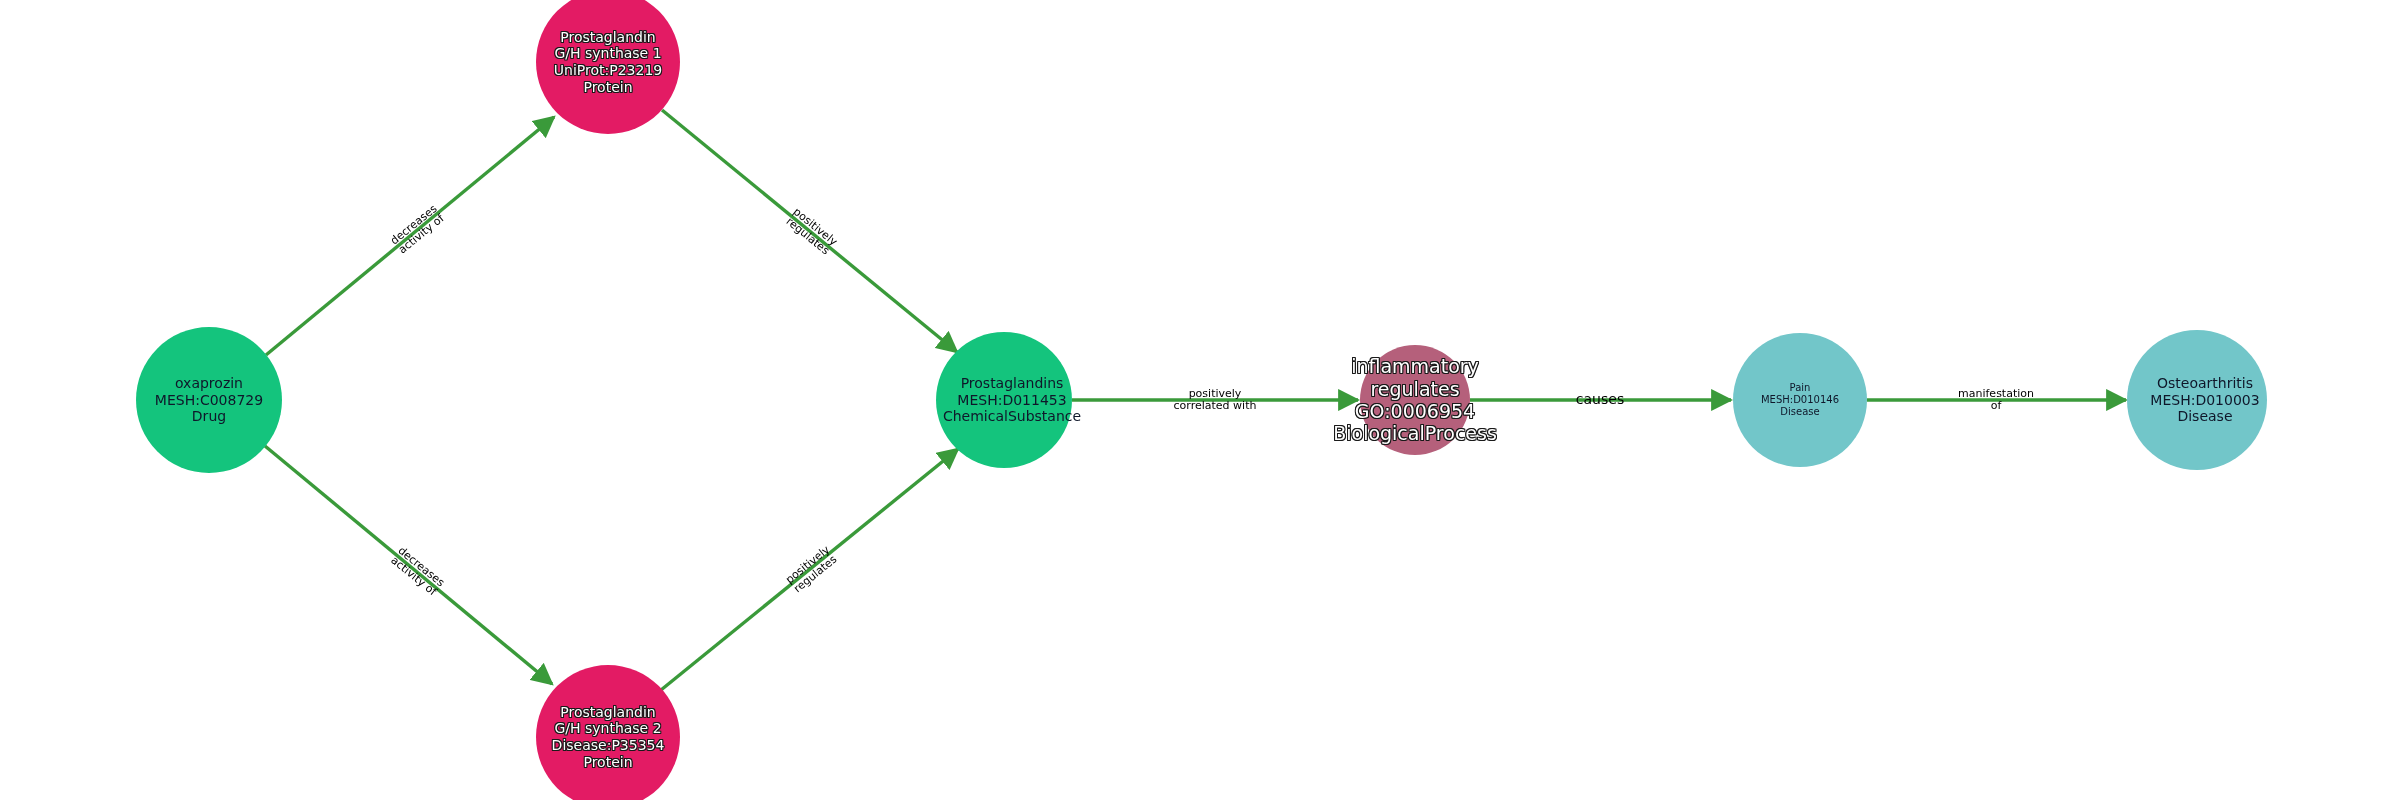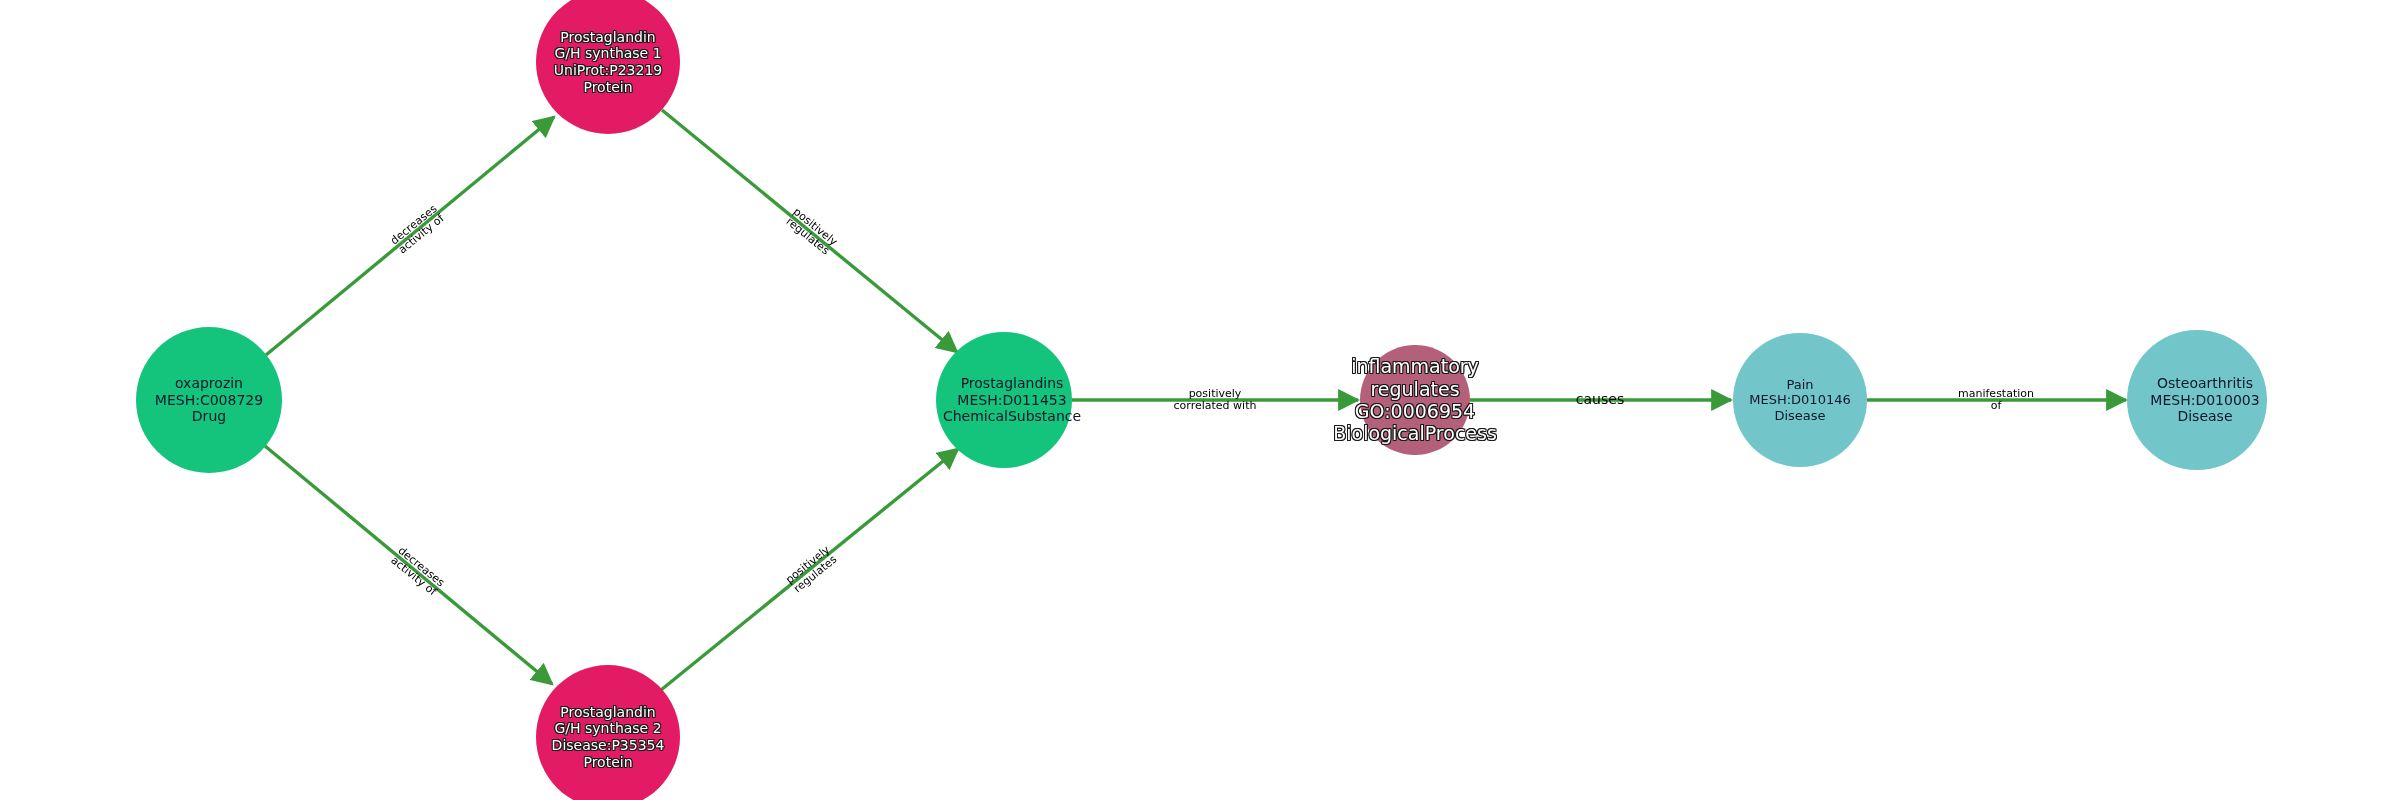--- a/index.html
+++ b/index.html
@@ -120,21 +120,21 @@
       </div>
       <div class="node" style="left: 1360px; top: 345px; width: 110px; height: 110px; background: rgb(181, 96, 123);">
         <div class="node-label label-light" style="font-size: 19px;">
           <div>inflammatory</div>
           <div>regulates</div>
           <div>GO:0006954</div>
           <div>BiologicalProcess</div>
         </div>
       </div>
       <div class="node" style="left: 1733px; top: 333px; width: 134px; height: 134px; background: rgb(114, 198, 201);">
-        <div class="node-label label-dark" style="font-size: 13px;">
+        <div class="node-label label-dark" style="font-size: 10px;">
           <div>Pain</div>
           <div>MESH:D010146</div>
           <div>Disease</div>
         </div>
       </div>
       <div class="node" style="left: 2127px; top: 330px; width: 140px; height: 140px; background: rgb(114, 198, 201);">
         <div class="node-label label-dark" style="font-size: 14px; margin-left: 16px;">
           <div>Osteoarthritis</div>
           <div>MESH:D010003</div>
           <div>Disease</div>

